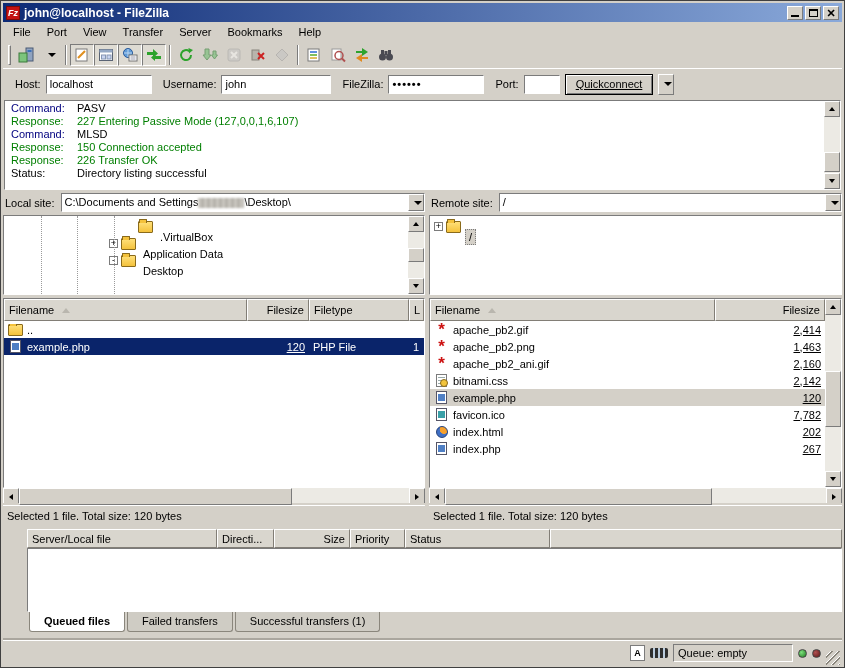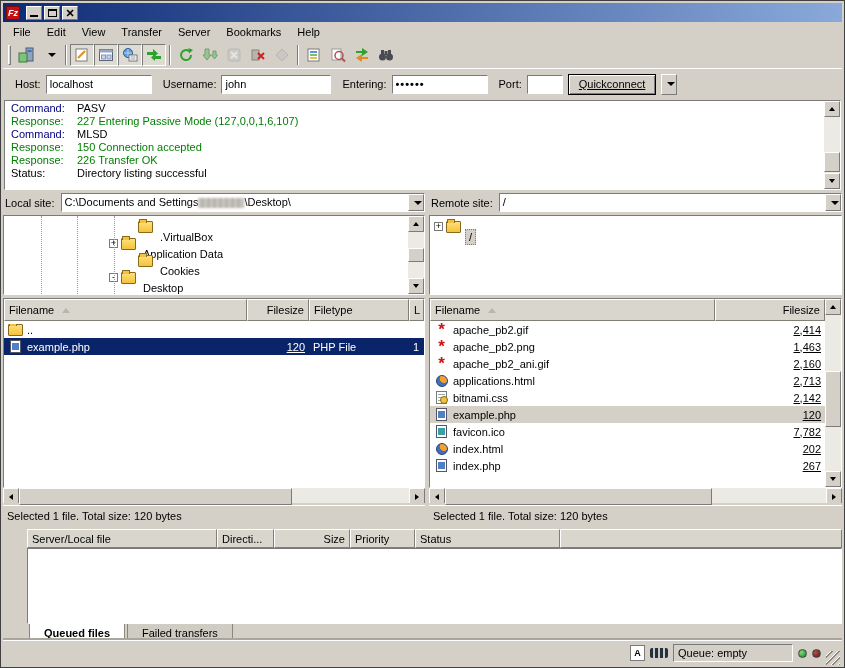--- a/index.html
+++ b/index.html
@@ -140,21 +140,21 @@
   .fcell { padding:0 4px; white-space:nowrap; overflow:hidden; display:flex; align-items:center; }
   .num { justify-content:flex-end;text-decoration:underline; }
 
   .pane-status { height:21px; display:flex; align-items:center; padding:0 4px;
                  border-top:1px solid #fff; box-shadow:0 -2px 0 #d4d0c8; flex:0 0 auto; }
 
   
   .queue { display:flex; flex-direction:column; flex:1; margin-top:3px; overflow:hidden;margin-left:24px; }
   .queue-hdr { height:19px; display:flex; background:#d9d6ce; flex:0 0 auto; }
   .queue-body { flex:1; }
-  .tabs { height:16px; display:flex; align-items:flex-start; padding-left:2px; flex:0 0 auto; }
+  .tabs { height:28px; display:flex; align-items:flex-start; padding-left:2px; flex:0 0 auto; }
   .tab { padding:3px 14px 4px; background:#cfccc4; border:1px solid #8a867c; border-top:none;
          border-radius:0 0 3px 3px; margin-right:2px; }
   .tab.active { background:#fff; font-weight:bold; }
 
   
   .statusbar { height:25px; border-top:1px solid #fff; box-shadow:0 -2px 0 #aaa69e;
                display:flex; align-items:center; justify-content:flex-end; gap:5px;
                padding:0 2px 0 6px; flex:0 0 auto; }
   .ascii-ind { width:15px; height:16px; background:#fff; border:1px solid #7b7b7b;
                font-size:9px; font-weight:bold; display:flex; align-items:center; justify-content:center; }
@@ -168,34 +168,35 @@
   .grip { width:14px; height:14px; align-self:flex-end;
           background:repeating-linear-gradient(135deg, transparent 0 3px, #fff 3px 4px, #8a867c 4px 5px); }
 </style>
 </head>
 <body>
 
 <div class="window">
 
   <div class="titlebar">
     <div class="app-icon">Fz</div>
+    <div class="title-text">john@localhost - FileZilla</div>
     <div class="win-btn raised">
         <div class="glyph-min"></div>
       </div>
     <div class="win-btn raised">
         <div class="glyph-max"></div>
       </div>
     <div class="win-btn raised">
         <div class="glyph-close">✕</div>
       </div>
   </div>
 
   <div class="menubar">
     <div class="menu-item">File</div>
-    <div class="menu-item">Edit</div>
+    <div class="menu-item">Port</div>
     <div class="menu-item">View</div>
     <div class="menu-item">Transfer</div>
     <div class="menu-item">Server</div>
     <div class="menu-item">Bookmarks</div>
     <div class="menu-item">Help</div>
   </div>
 
   <div class="toolbar">
     <div class="gripper"></div>
     <div class="tb-btn">
@@ -299,21 +300,21 @@
         <rect x="10" y="3" width="3" height="4" fill="#4a4a52"></rect>
       </svg>
     </div>
   </div>
 
   <div class="quickbar">
     <span class="qc-label">Host:</span>
     <input class="qc-input" style="width: 106px;" readonly="" value="localhost">
     <span class="qc-label">Username:</span>
     <input class="qc-input" style="width: 110px;" readonly="" value="john">
-    <span class="qc-label">Entering:</span>
+    <span class="qc-label">FileZilla:</span>
     <input class="qc-input pw" style="width: 96px;" readonly="" value="••••••">
     <span class="qc-label">Port:</span>
     <input class="qc-input" style="width: 36px;" readonly="" value="">
     <button class="qc-btn">Quickconnect</button>
     <div class="qc-dd raised">
         <div class="dd-arrow"></div>
       </div>
   </div>
 
   <div class="log-wrap inset">
@@ -376,25 +377,20 @@
           <div class="tree-row" style="padding-left:122px">
             <span class="exp-spacer"></span>
               <span class="folder"></span>
               <span class="tree-label">.VirtualBox</span>
           </div>
           <div class="tree-row" style="padding-left:105px">
             <span class="expander">+</span>
               <span class="folder"></span>
               <span class="tree-label">Application Data</span>
           </div>
-          <div class="tree-row" style="padding-left:122px">
-            <span class="exp-spacer"></span>
-              <span class="folder"></span>
-              <span class="tree-label">Cookies</span>
-          </div>
           <div class="tree-row" style="padding-left:105px">
             <span class="expander">-</span>
               <span class="folder"></span>
               <span class="tree-label">Desktop</span>
           </div>
         </div>
         <div class="vscroll">
           <div class="sb-btn">
               <div class="tri-up"></div>
             </div>
@@ -508,29 +504,20 @@
             <div class="frow">
                 <span class="fcell" style="width:285px">
                   <span class="ficon i-apache">*</span>
                   <span>apache_pb2_ani.gif</span>
                 </span>
                 <span class="fcell num" style="flex:1">2,160</span>
               </div>
             <div class="frow">
                 <span class="fcell" style="width:285px">
                   <span class="ficon">
-                    <span class="i-html"></span>
-                  </span>
-                  <span>applications.html</span>
-                </span>
-                <span class="fcell num" style="flex:1">2,713</span>
-              </div>
-            <div class="frow">
-                <span class="fcell" style="width:285px">
-                  <span class="ficon">
                     <span class="i-css"></span>
                   </span>
                   <span>bitnami.css</span>
                 </span>
                 <span class="fcell num" style="flex:1">2,142</span>
               </div>
             <div class="frow sel-inactive">
                 <span class="fcell" style="width:285px">
                   <span class="ficon">
                     <span class="i-page"></span>
@@ -599,32 +586,33 @@
     <div class="queue-hdr">
       <div class="hdr-cell" style="width:190px">
           <span>Server/Local file</span>
         </div>
       <div class="hdr-cell" style="width:57px">
           <span>Directi...</span>
         </div>
       <div class="hdr-cell hdr-right" style="width:76px">
           <span>Size</span>
         </div>
-      <div class="hdr-cell" style="width:65px">
+      <div class="hdr-cell" style="width:55px">
           <span>Priority</span>
         </div>
       <div class="hdr-cell" style="width:145px">
           <span>Status</span>
         </div>
       <div class="hdr-cell" style="flex:1"></div>
     </div>
     <div class="queue-body inset"></div>
     <div class="tabs">
       <div class="tab active">Queued files</div>
       <div class="tab">Failed transfers</div>
+      <div class="tab">Successful transfers (1)</div>
     </div>
   </div>
 
   <div class="statusbar">
     <div class="ascii-ind">A</div>
     <div class="badge"></div>
     <div class="queue-status">Queue: empty</div>
     <div class="led led-green"></div>
     <div class="led led-red"></div>
     <div class="grip"></div>

